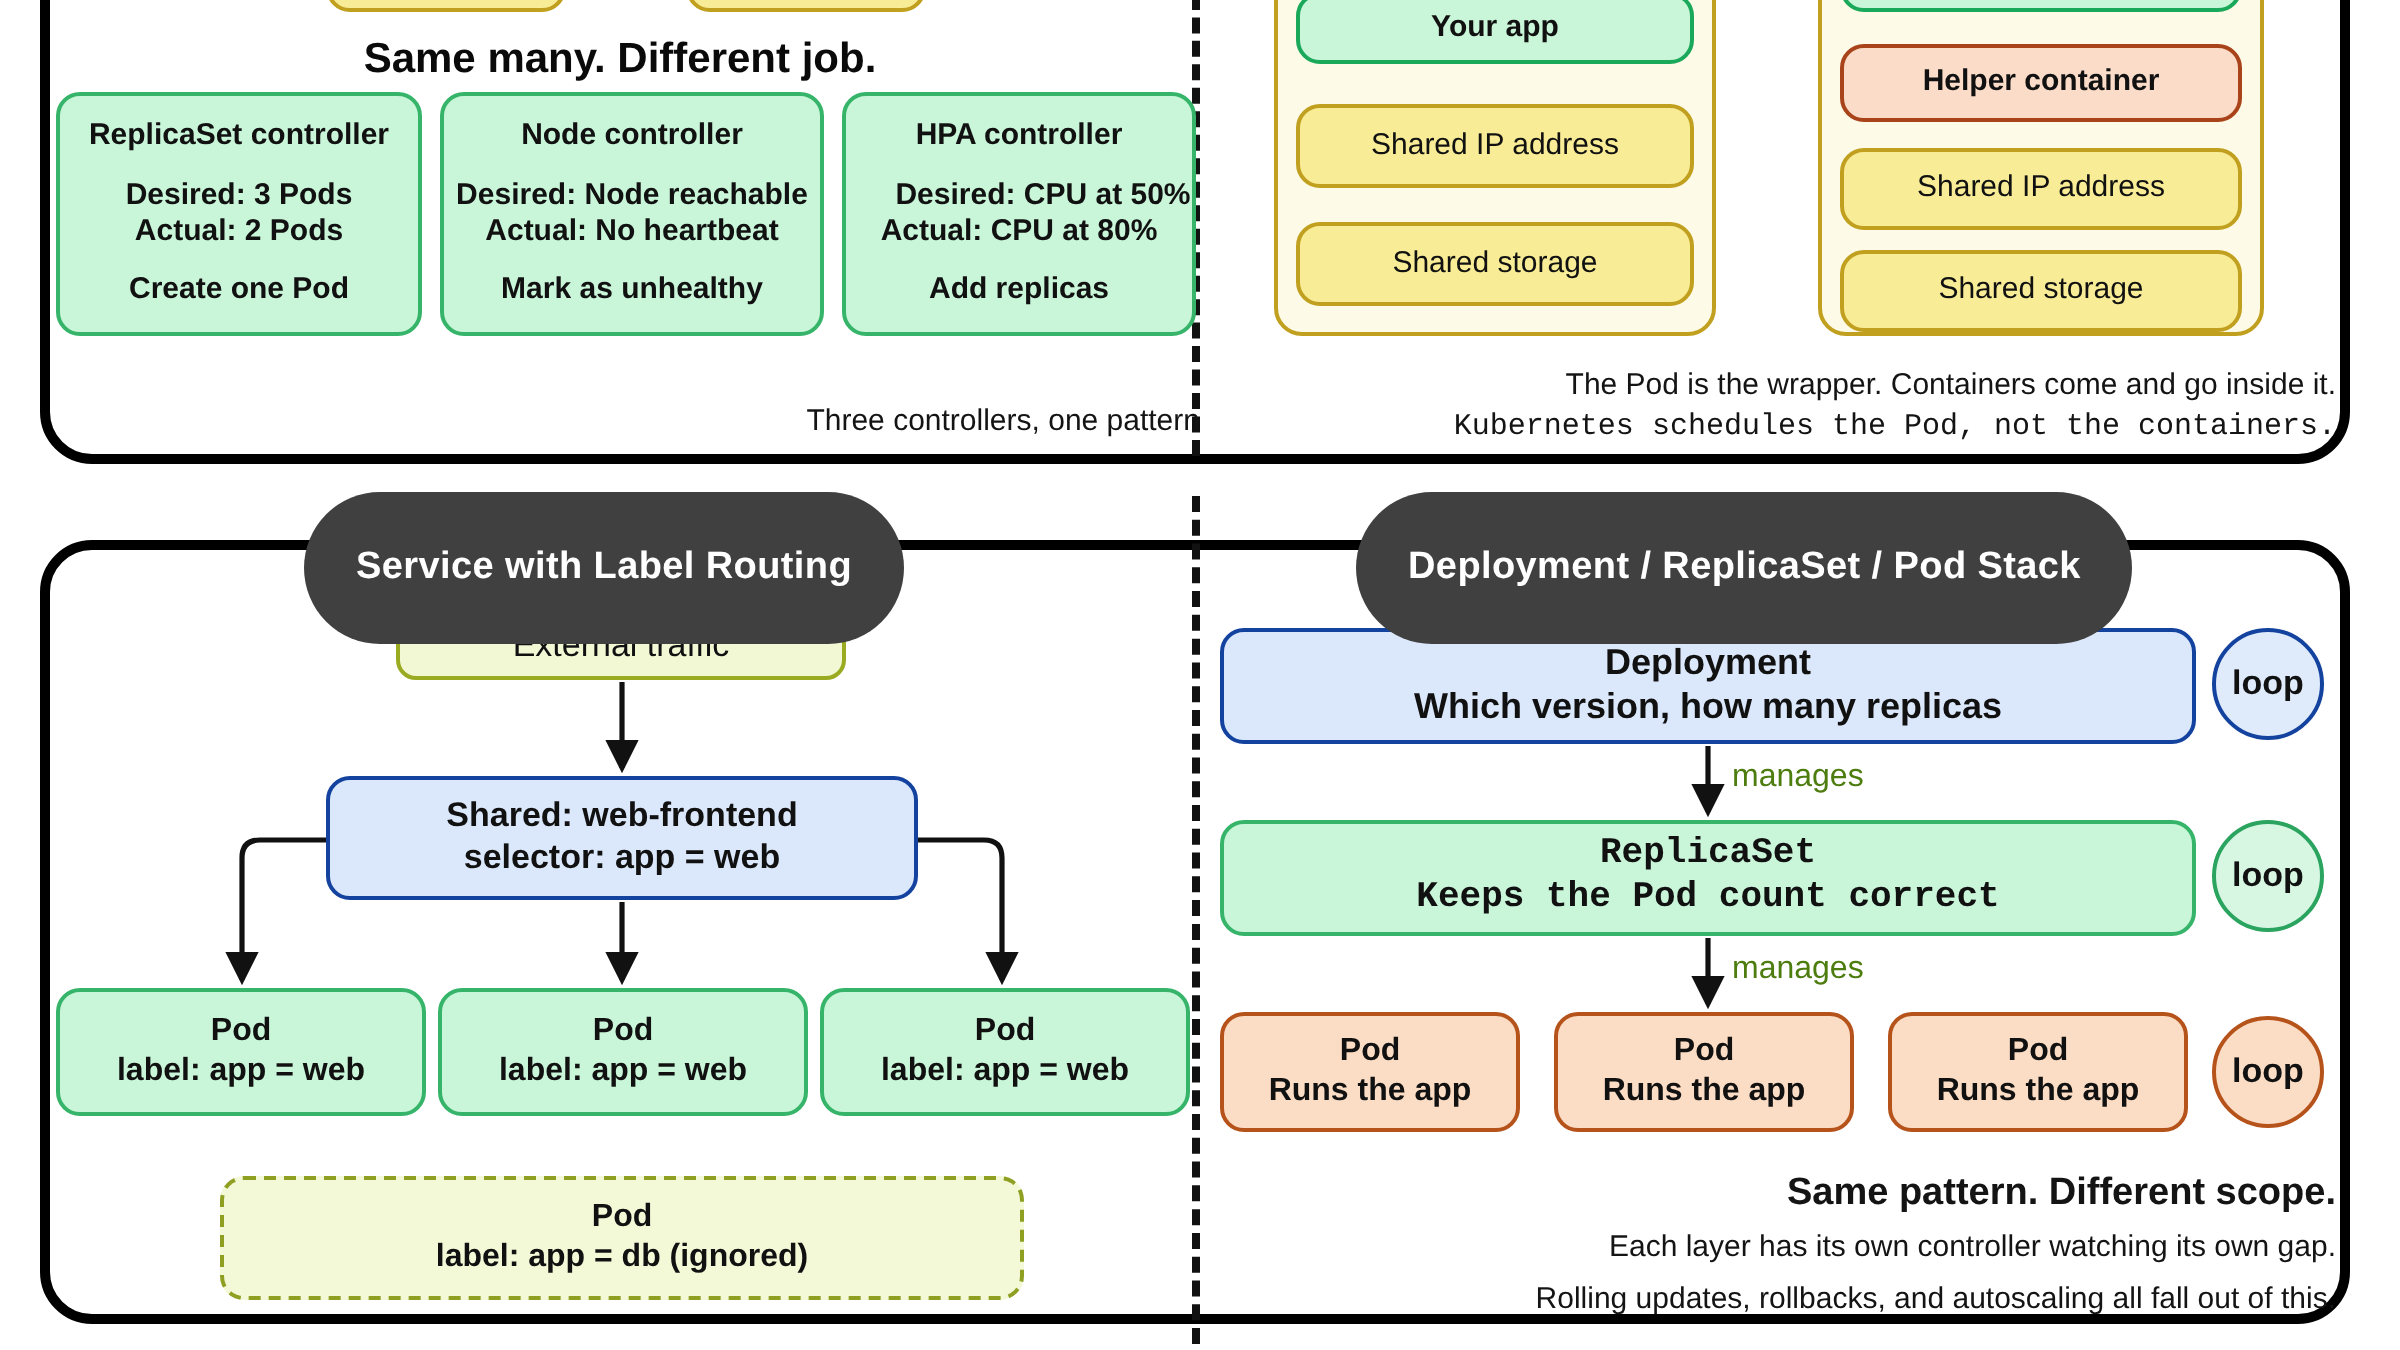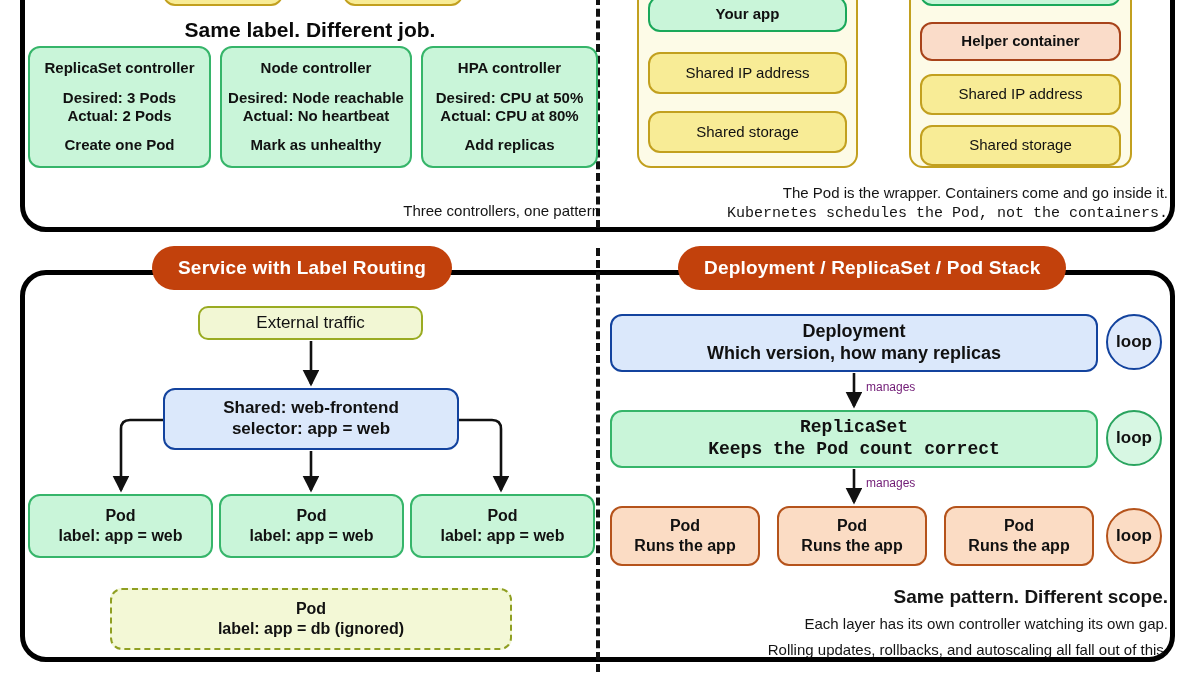--- a/index.html
+++ b/index.html
@@ -19,24 +19,24 @@
 
   
   .divider{
     position:absolute;width:0;border-left:4px dashed #111111;
   }
   #divider-top{left:596px;top:-50px;height:278px;}
   #divider-bottom{left:596px;top:248px;height:424px;}
 
   
   .title-pill{
-    position:absolute;background:#c2410c;color:#ffffff;border-radius:999px;
+    position:absolute;background:#404040;color:#ffffff;border-radius:999px;
     display:flex;align-items:center;justify-content:center;
     font-weight:700;font-size:19px;letter-spacing:.2px;white-space:nowrap;
-    padding:0 26px;height:44px;z-index:6;
+    padding:16px 26px;height:44px;z-index:6;
   }
   #pill-left{left:152px;top:246px;}
   #pill-right{left:678px;top:246px;}
 
   
   .box{
     position:absolute;box-sizing:border-box;border-radius:12px;
     display:flex;flex-direction:column;align-items:center;justify-content:center;
     text-align:center;line-height:1.22;
   }
@@ -66,54 +66,54 @@
   .loop.orange{background:#fbdcc4;border:2.5px solid #b5531b;}
 
   
   .cap{position:absolute;text-align:right;font-size:15px;color:#141414;line-height:1.45;}
   .cap.bold{font-weight:700;}
   .heading{position:absolute;text-align:center;font-weight:700;color:#0a0a0a;}
 
   
   .wires{position:absolute;left:0;top:0;width:1200px;height:675px;pointer-events:none;z-index:3;}
 
-  .arrow-label{position:absolute;font-size:12px;color:#701a75;}
+  .arrow-label{position:absolute;font-size:16px;color:#4d7c0f;}
 </style>
 </head>
 <body>
 
 <div class="stage">
 
   <div class="panel" id="panel-top"></div>
   <div class="panel" id="panel-bottom"></div>
   <div class="divider" id="divider-top"></div>
   <div class="divider" id="divider-bottom"></div>
 
-  <div class="heading" style="left:20px;top:18px;width:580px;font-size:21px;">Same label. Different job.</div>
+  <div class="heading" style="left:20px;top:18px;width:580px;font-size:21px;">Same many. Different job.</div>
 
   <div class="box yellow" style="left:163px;top:-26px;width:120px;height:32px;"></div>
   <div class="box yellow" style="left:343px;top:-26px;width:120px;height:32px;"></div>
 
   <div class="box green" style="left:28px;top:46px;width:183px;height:122px;font-size:15px;">
     <span class="ln b">ReplicaSet controller</span>
     <span class="ln b" style="margin-top:11px;">Desired: 3 Pods</span>
     <span class="ln b">Actual: 2 Pods</span>
     <span class="ln b" style="margin-top:11px;">Create one Pod</span>
   </div>
 
   <div class="box green" style="left:220px;top:46px;width:192px;height:122px;font-size:15px;">
     <span class="ln b">Node controller</span>
     <span class="ln b" style="margin-top:11px;">Desired: Node reachable</span>
     <span class="ln b">Actual: No heartbeat</span>
     <span class="ln b" style="margin-top:11px;">Mark as unhealthy</span>
   </div>
 
   <div class="box green" style="left:421px;top:46px;width:177px;height:122px;font-size:15px;">
     <span class="ln b">HPA controller</span>
-    <span class="ln b" style="margin-top:11px;">Desired: CPU at 50%</span>
+    <span class="ln b" style="margin-top:11px;padding-left:24px;">Desired: CPU at 50%</span>
     <span class="ln b">Actual: CPU at 80%</span>
     <span class="ln b" style="margin-top:11px;">Add replicas</span>
   </div>
 
   <div class="cap" style="left:20px;top:200px;width:580px;">Three controllers, one pattern</div>
 
   <div class="box cream" style="left:637px;top:-62px;width:221px;height:230px;justify-content:flex-start;padding-top:8px;"></div>
   <div class="box green-strong" style="left:648px;top:-4px;width:199px;height:36px;font-size:15px;">
     <span class="ln b">Your app</span>
   </div>

